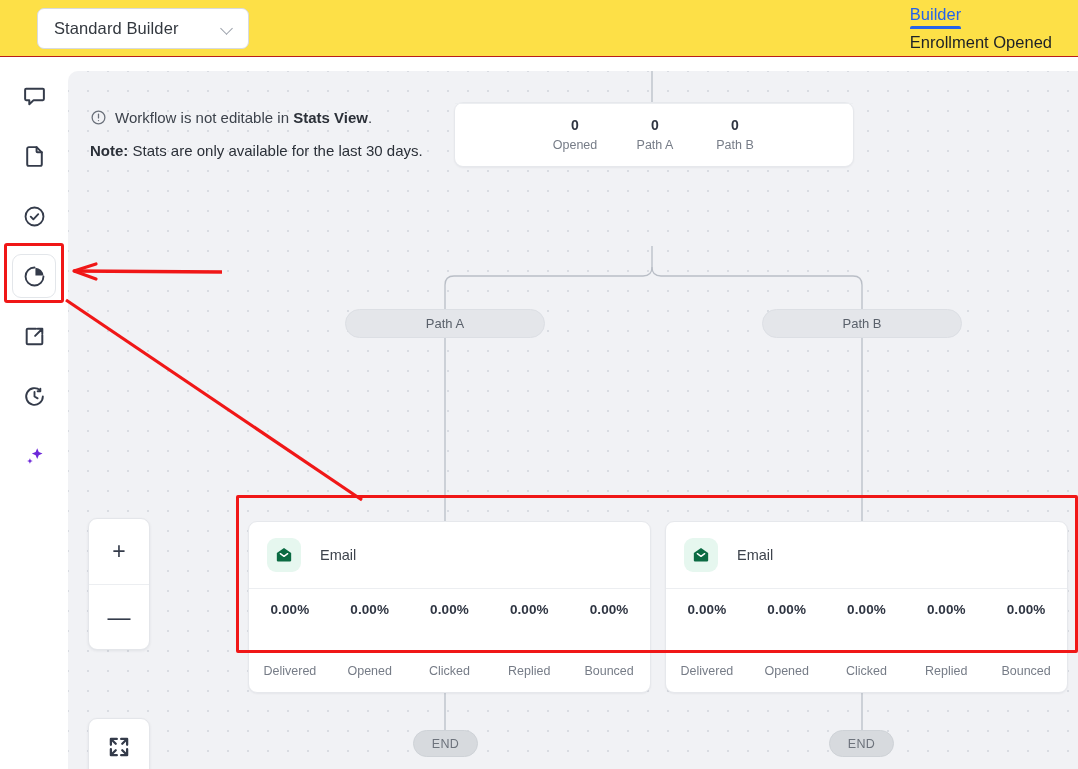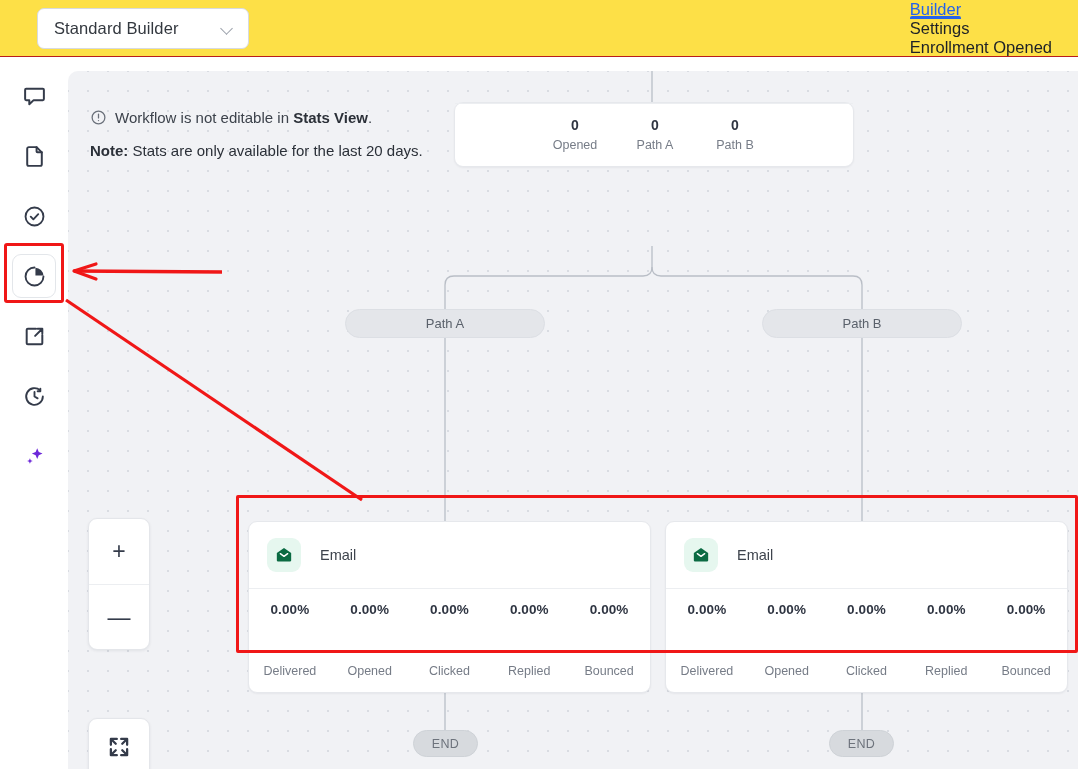--- a/index.html
+++ b/index.html
@@ -196,23 +196,20 @@
 
   <div class="topbar">
     <div class="builder-select">
       <span class="builder-select-label">Standard Builder</span>
       <span class="chev"></span>
     </div>
 
     <div class="tabs">
       <div class="tab tab-builder active">
         <span>Builder</span>
-      </div>
-      <div class="tab tab-settings">
-        <span>Settings</span>
       </div>
       <div class="tab tab-enroll">
         <span>Enrollment Opened</span>
       </div>
     </div>
   </div>
 
   <div class="rail">
 
     <div class="rail-item">
@@ -300,21 +297,21 @@
             <circle cx="12" cy="12" r="9"></circle>
             <path d="M12 7.2v5.4"></path>
               <circle cx="12" cy="16.4" r=".95" fill="#6b717b" stroke="none"></circle>
           </svg>
         </span>
         <span>
           <span>Workflow is not editable in </span><b>Stats View</b><span>.</span>
         </span>
       </div>
       <div class="notice-row2">
-        <b>Note:</b><span> Stats are only available for the last 20 days.</span>
+        <b>Note:</b><span> Stats are only available for the last 30 days.</span>
       </div>
     </div>
 
     <div class="node" id="node-split">
       <div class="node-stats">
         <div class="stat">
           <div class="stat-value">0</div>
           <div class="stat-label">Opened</div>
         </div>
         <div class="stat">

